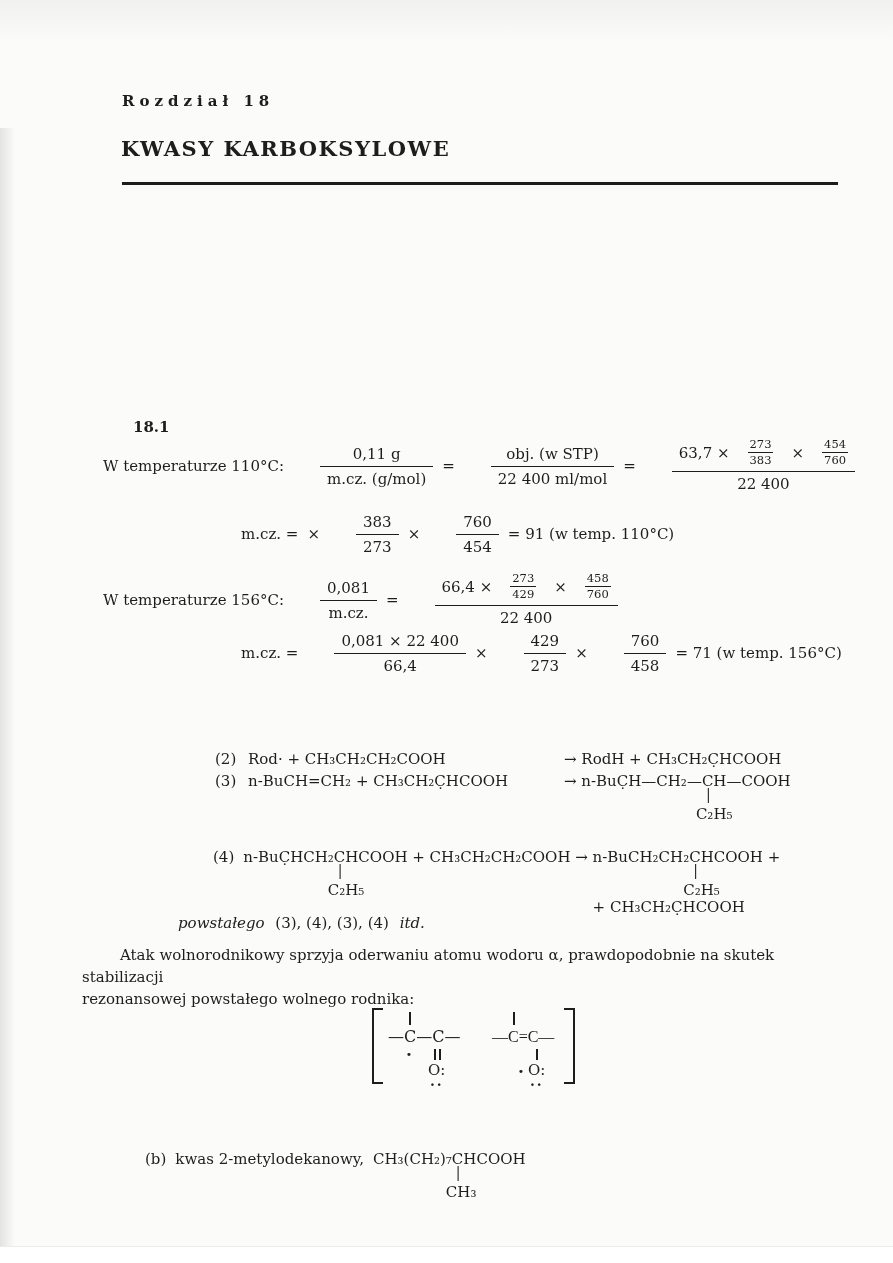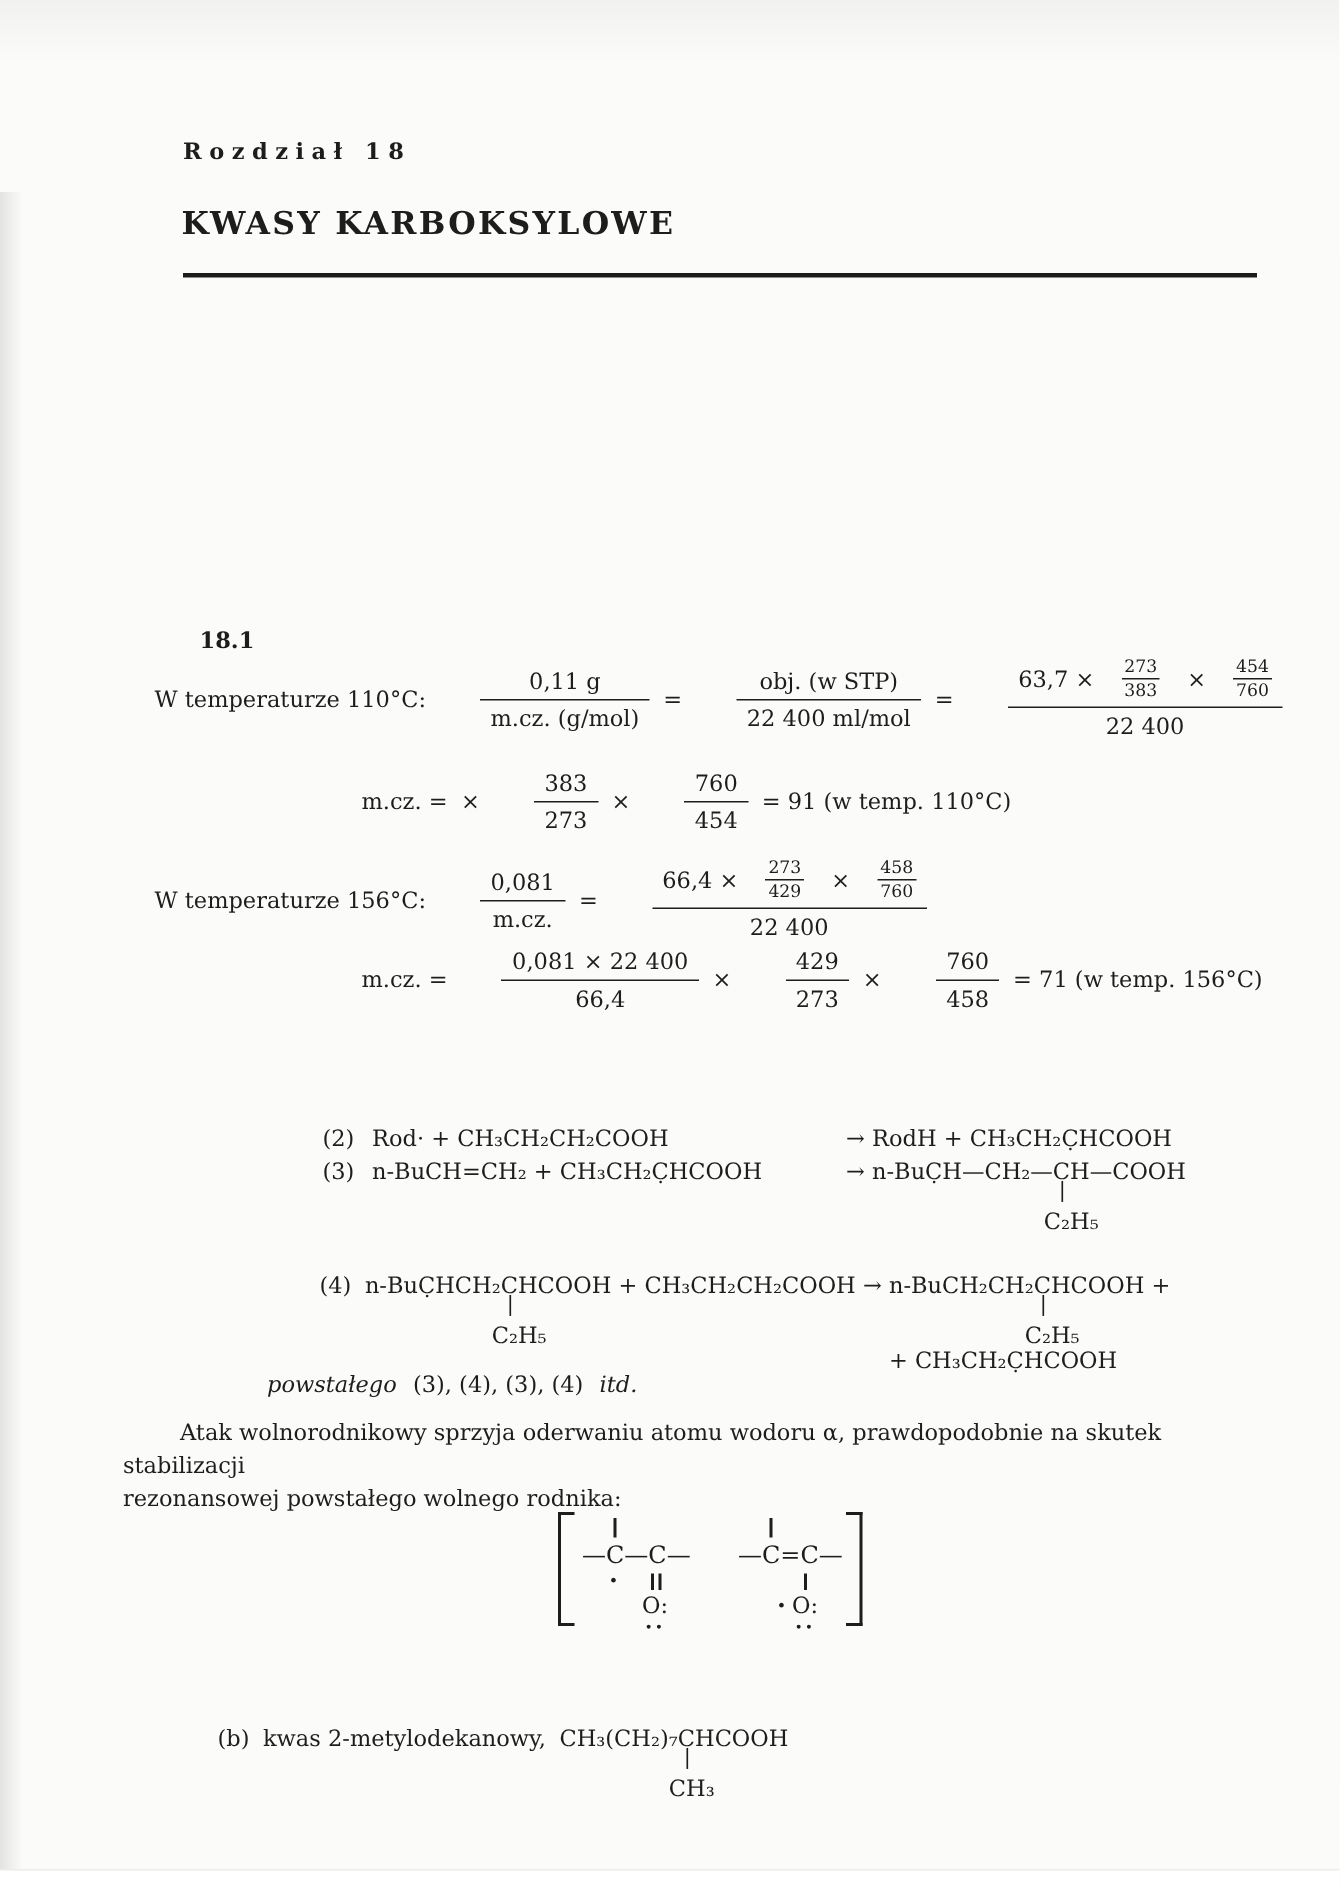--- a/index.html
+++ b/index.html
@@ -215,21 +215,21 @@
 
     <div class="vline" style="left:37px;top:6px;height:13px;"></div>
     <div class="chain" style="left:16px;top:23px;">—C—C—</div>
     <div class="dot" style="left:34px;top:43px;">·</div>
     <div class="vline" style="left:62px;top:43px;height:11px;"></div>
     <div class="vline" style="left:67px;top:43px;height:11px;"></div>
     <div class="oxy" style="left:56px;top:57px;">O:</div>
     <div class="lone" style="left:58px;top:75px;">··</div>
 
     <div class="vline" style="left:141px;top:6px;height:13px;"></div>
-    <div class="chain" style="left:120px;top:23px;">—C=C—</div>
+    <div class="chain" style="left:120px;top:23px;font-family:Liberation Serif, serif;">—C=C—</div>
     <div class="vline" style="left:164px;top:43px;height:11px;"></div>
     <div class="dot" style="left:146px;top:60px;">·</div>
     <div class="oxy" style="left:156px;top:57px;">O:</div>
     <div class="lone" style="left:158px;top:75px;">··</div>
   </div>
 
   <div class="b-item">
     <span class="w">(b)</span><span class="w">kwas 2-metylodekanowy,</span><span>CH₃(CH₂)₇</span><span class="anchor"><span>CH</span><span class="bond">|</span><span class="subst">CH₃</span></span><span>COOH</span>
   </div>
 </div>

